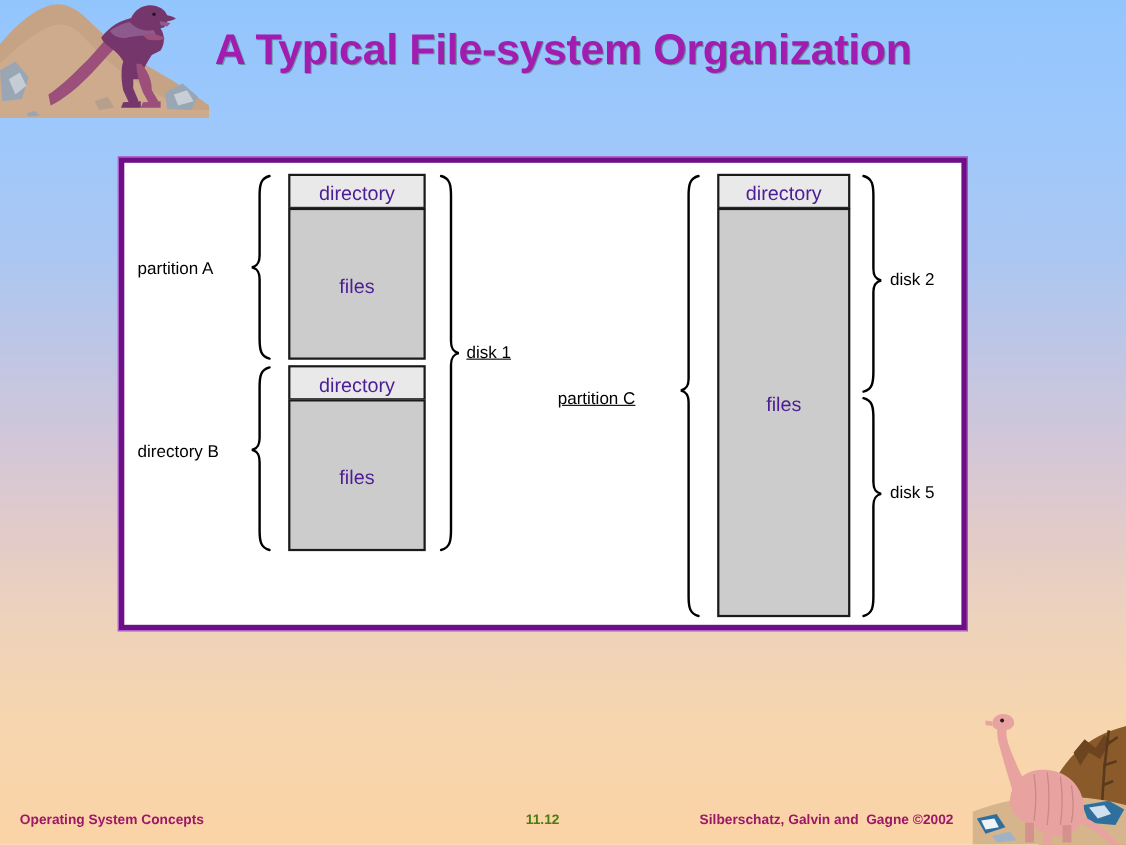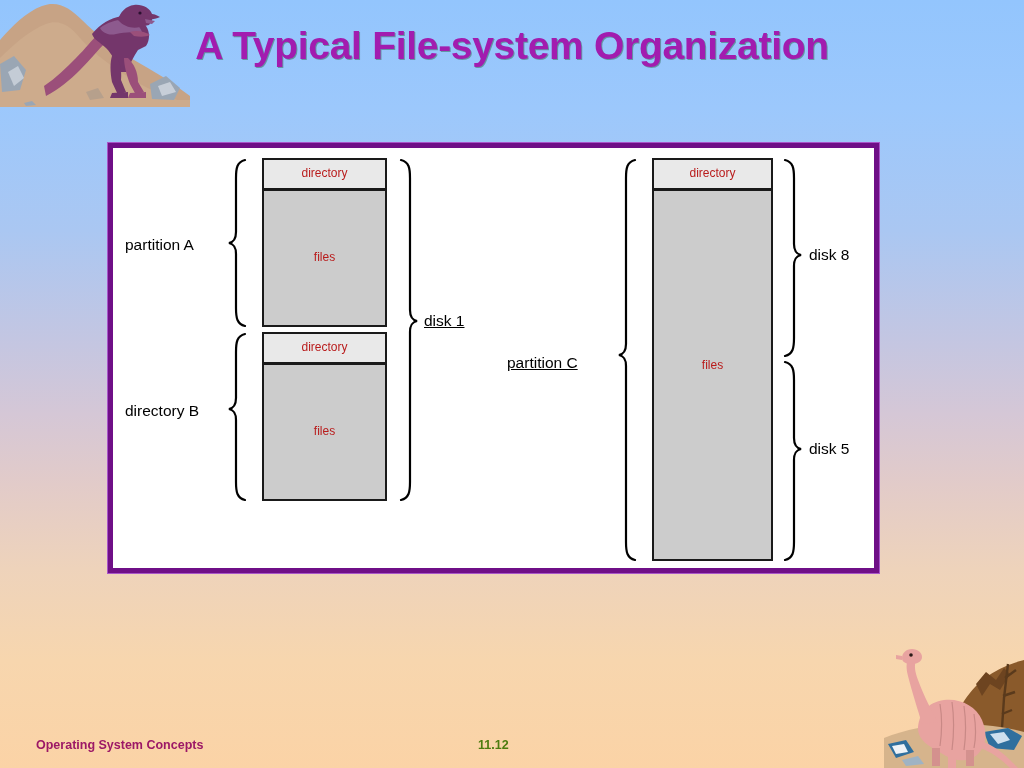--- a/index.html
+++ b/index.html
@@ -55,33 +55,33 @@
     white-space:nowrap;
   }
 
   
   .blk { position:absolute; border:2px solid #1a1a1a; }
   .blk-dir  { background:#e9e9e9; }
   .blk-file { background:#cccccc; }
   .blk-txt {
     position:absolute; left:0; right:0;
     text-align:center;
-    font-size:12px; color:#b91c1c;
+    font-size:18px; color:#4c1d95;
     font-family:"Liberation Sans", sans-serif;
   }
 
   
   #footer { position:absolute; left:0; bottom:0; width:1024px; height:40px; }
   .foot-txt {
     position:absolute; bottom:16px;
     font-size:12.5px; font-weight:bold;
     color:#9c1866;
     white-space:pre;
   }
-  #foot-left   { left:36px; }
+  #foot-left   { left:18px; }
   #foot-center { left:478px; color:#4d7c0f; font-weight:bold; }
   #foot-right  { left:636px; }
 </style>
 </head>
 <body>
 
 <div id="dino-tl">
   <svg viewBox="0 0 190 107" width="190" height="107" preserveAspectRatio="none">
 
     <path d="M0,107 L0,40 C12,26 26,12 42,6 C58,0 70,8 82,20 C96,34 114,48 134,60 C152,70 172,82 190,96 L190,107 Z" fill="#c7a385"></path>
@@ -166,21 +166,21 @@
     </div>
 
     <div class="dgm-label" style="left:12px; top:88px;">partition A</div>
 
     <div class="dgm-label" style="left:12px; top:254px;">directory B</div>
 
     <div class="dgm-label" style="left:311px; top:164px;text-decoration:underline;">disk 1</div>
 
     <div class="dgm-label" style="left:394px; top:206px;text-decoration:underline;">partition C</div>
 
-    <div class="dgm-label" style="left:696px; top:98px;">disk 8</div>
+    <div class="dgm-label" style="left:696px; top:98px;">disk 2</div>
 
     <div class="dgm-label" style="left:696px; top:292px;">disk 5</div>
 
   </div>
 </div>
 
 <div id="dino-br">
   <svg viewBox="0 0 140 124" width="140" height="124" preserveAspectRatio="none">
 
     <path d="M60,124 L64,92 C72,66 86,44 104,32 C118,22 132,18 140,16 L140,124 Z" fill="#8a5a2b"></path>
@@ -220,13 +220,14 @@
       <path d="M68,58 C70,72 70,90 68,106"></path>
       <path d="M80,62 C82,76 82,92 80,106"></path>
       <path d="M90,70 C92,82 92,94 90,104"></path>
     </g>
   </svg>
 </div>
 
 <div id="footer">
   <div class="foot-txt" id="foot-left">Operating System Concepts</div>
   <div class="foot-txt" id="foot-center">11.12</div>
+  <div class="foot-txt" id="foot-right">Silberschatz, Galvin and  Gagne ©2002</div>
 </div>
 
 </body></html>

